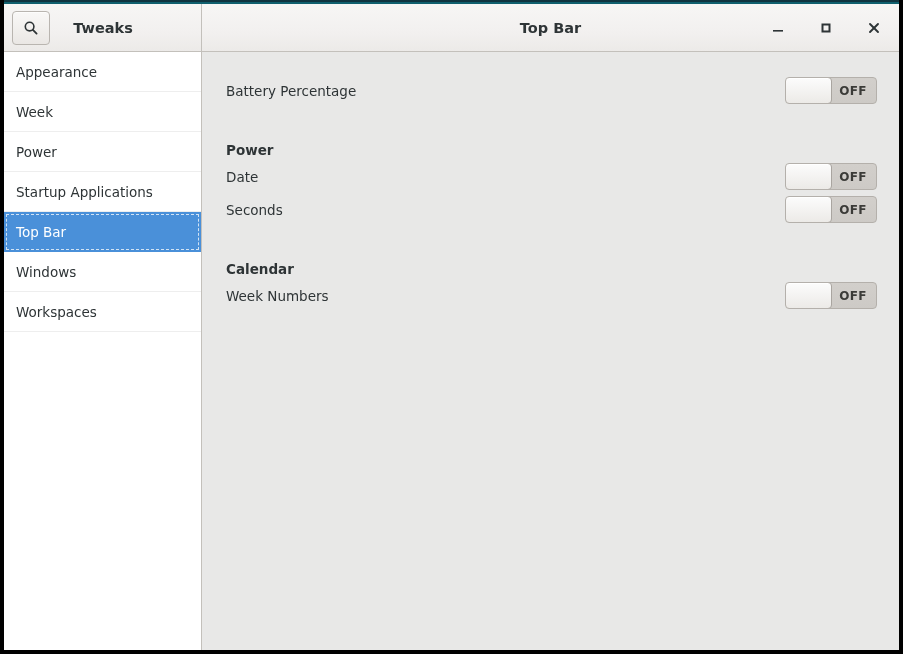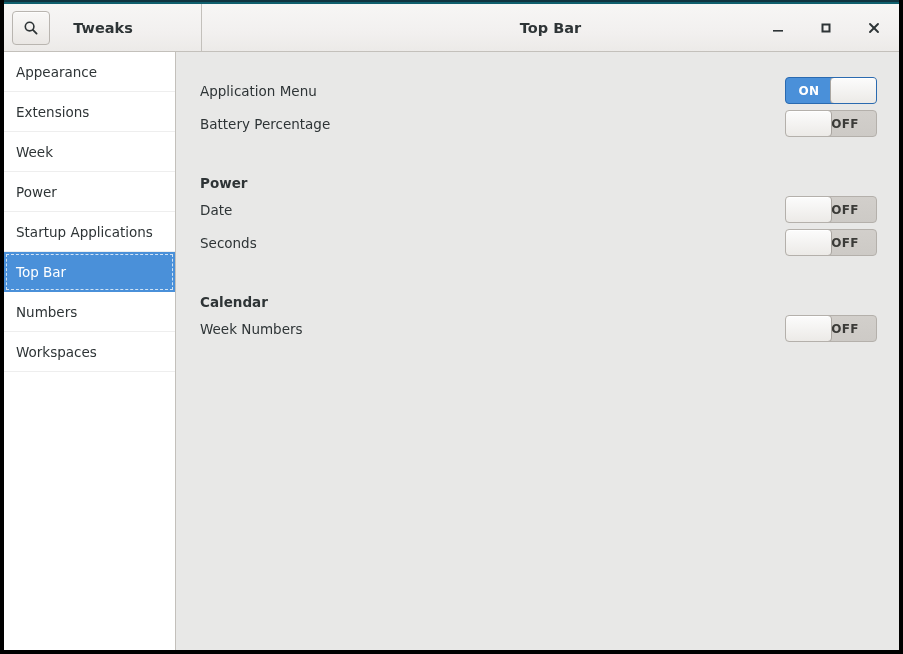--- a/index.html
+++ b/index.html
@@ -119,21 +119,21 @@
 
   
   .body-split {
     flex: 1;
     display: flex;
     min-height: 0;
   }
 
   
   .sidebar {
-    width: 172px;
+    width: 198px;
     flex: none;
     background: #ffffff;
     border-right: 1px solid #c3c0bb;
     box-sizing: border-box;
     overflow: hidden;
   }
   .side-item {
     height: 40px;
     display: flex;
     align-items: center;
@@ -212,21 +212,21 @@
     font-size: 12px;
     font-weight: bold;
     letter-spacing: 0.3px;
   }
   .switch.on .sw-text {
     left: 0;
     width: 46px;
     color: #ffffff;
   }
   .switch.off .sw-text {
-    right: 8px;
+    right: 0;
     width: 46px;
     color: #3b3b38;
   }
   .knob {
     position: absolute;
     top: -1px;
     width: 47px;
     height: 27px;
     border-radius: 4px;
     border: 1px solid #a9a5a0;
@@ -282,54 +282,42 @@
     </div>
   </div>
 
   <div class="body-split">
 
     <div class="sidebar">
       <div class="side-item">
         <span>Appearance</span>
       </div>
       <div class="side-item">
-        <span>Extensions</span>
-      </div>
-      <div class="side-item">
         <span>Week</span>
       </div>
       <div class="side-item">
         <span>Power</span>
       </div>
       <div class="side-item">
         <span>Startup Applications</span>
       </div>
       <div class="side-item selected">
         <span>Top Bar</span>
       </div>
       <div class="side-item">
-        <span>Numbers</span>
+        <span>Windows</span>
       </div>
       <div class="side-item">
         <span>Workspaces</span>
       </div>
     </div>
 
     <div class="content">
       <div class="rows">
 
-        <div class="row">
-          <div class="row-label">Application Menu</div>
-          <div class="row-ctrl">
-            <div class="switch on">
-              <span class="sw-text">ON</span>
-              <span class="knob"></span>
-            </div>
-          </div>
-        </div>
 
         <div class="row">
           <div class="row-label">Battery Percentage</div>
           <div class="row-ctrl">
             <div class="switch off">
               <span class="sw-text">OFF</span>
               <span class="knob"></span>
             </div>
           </div>
         </div>

